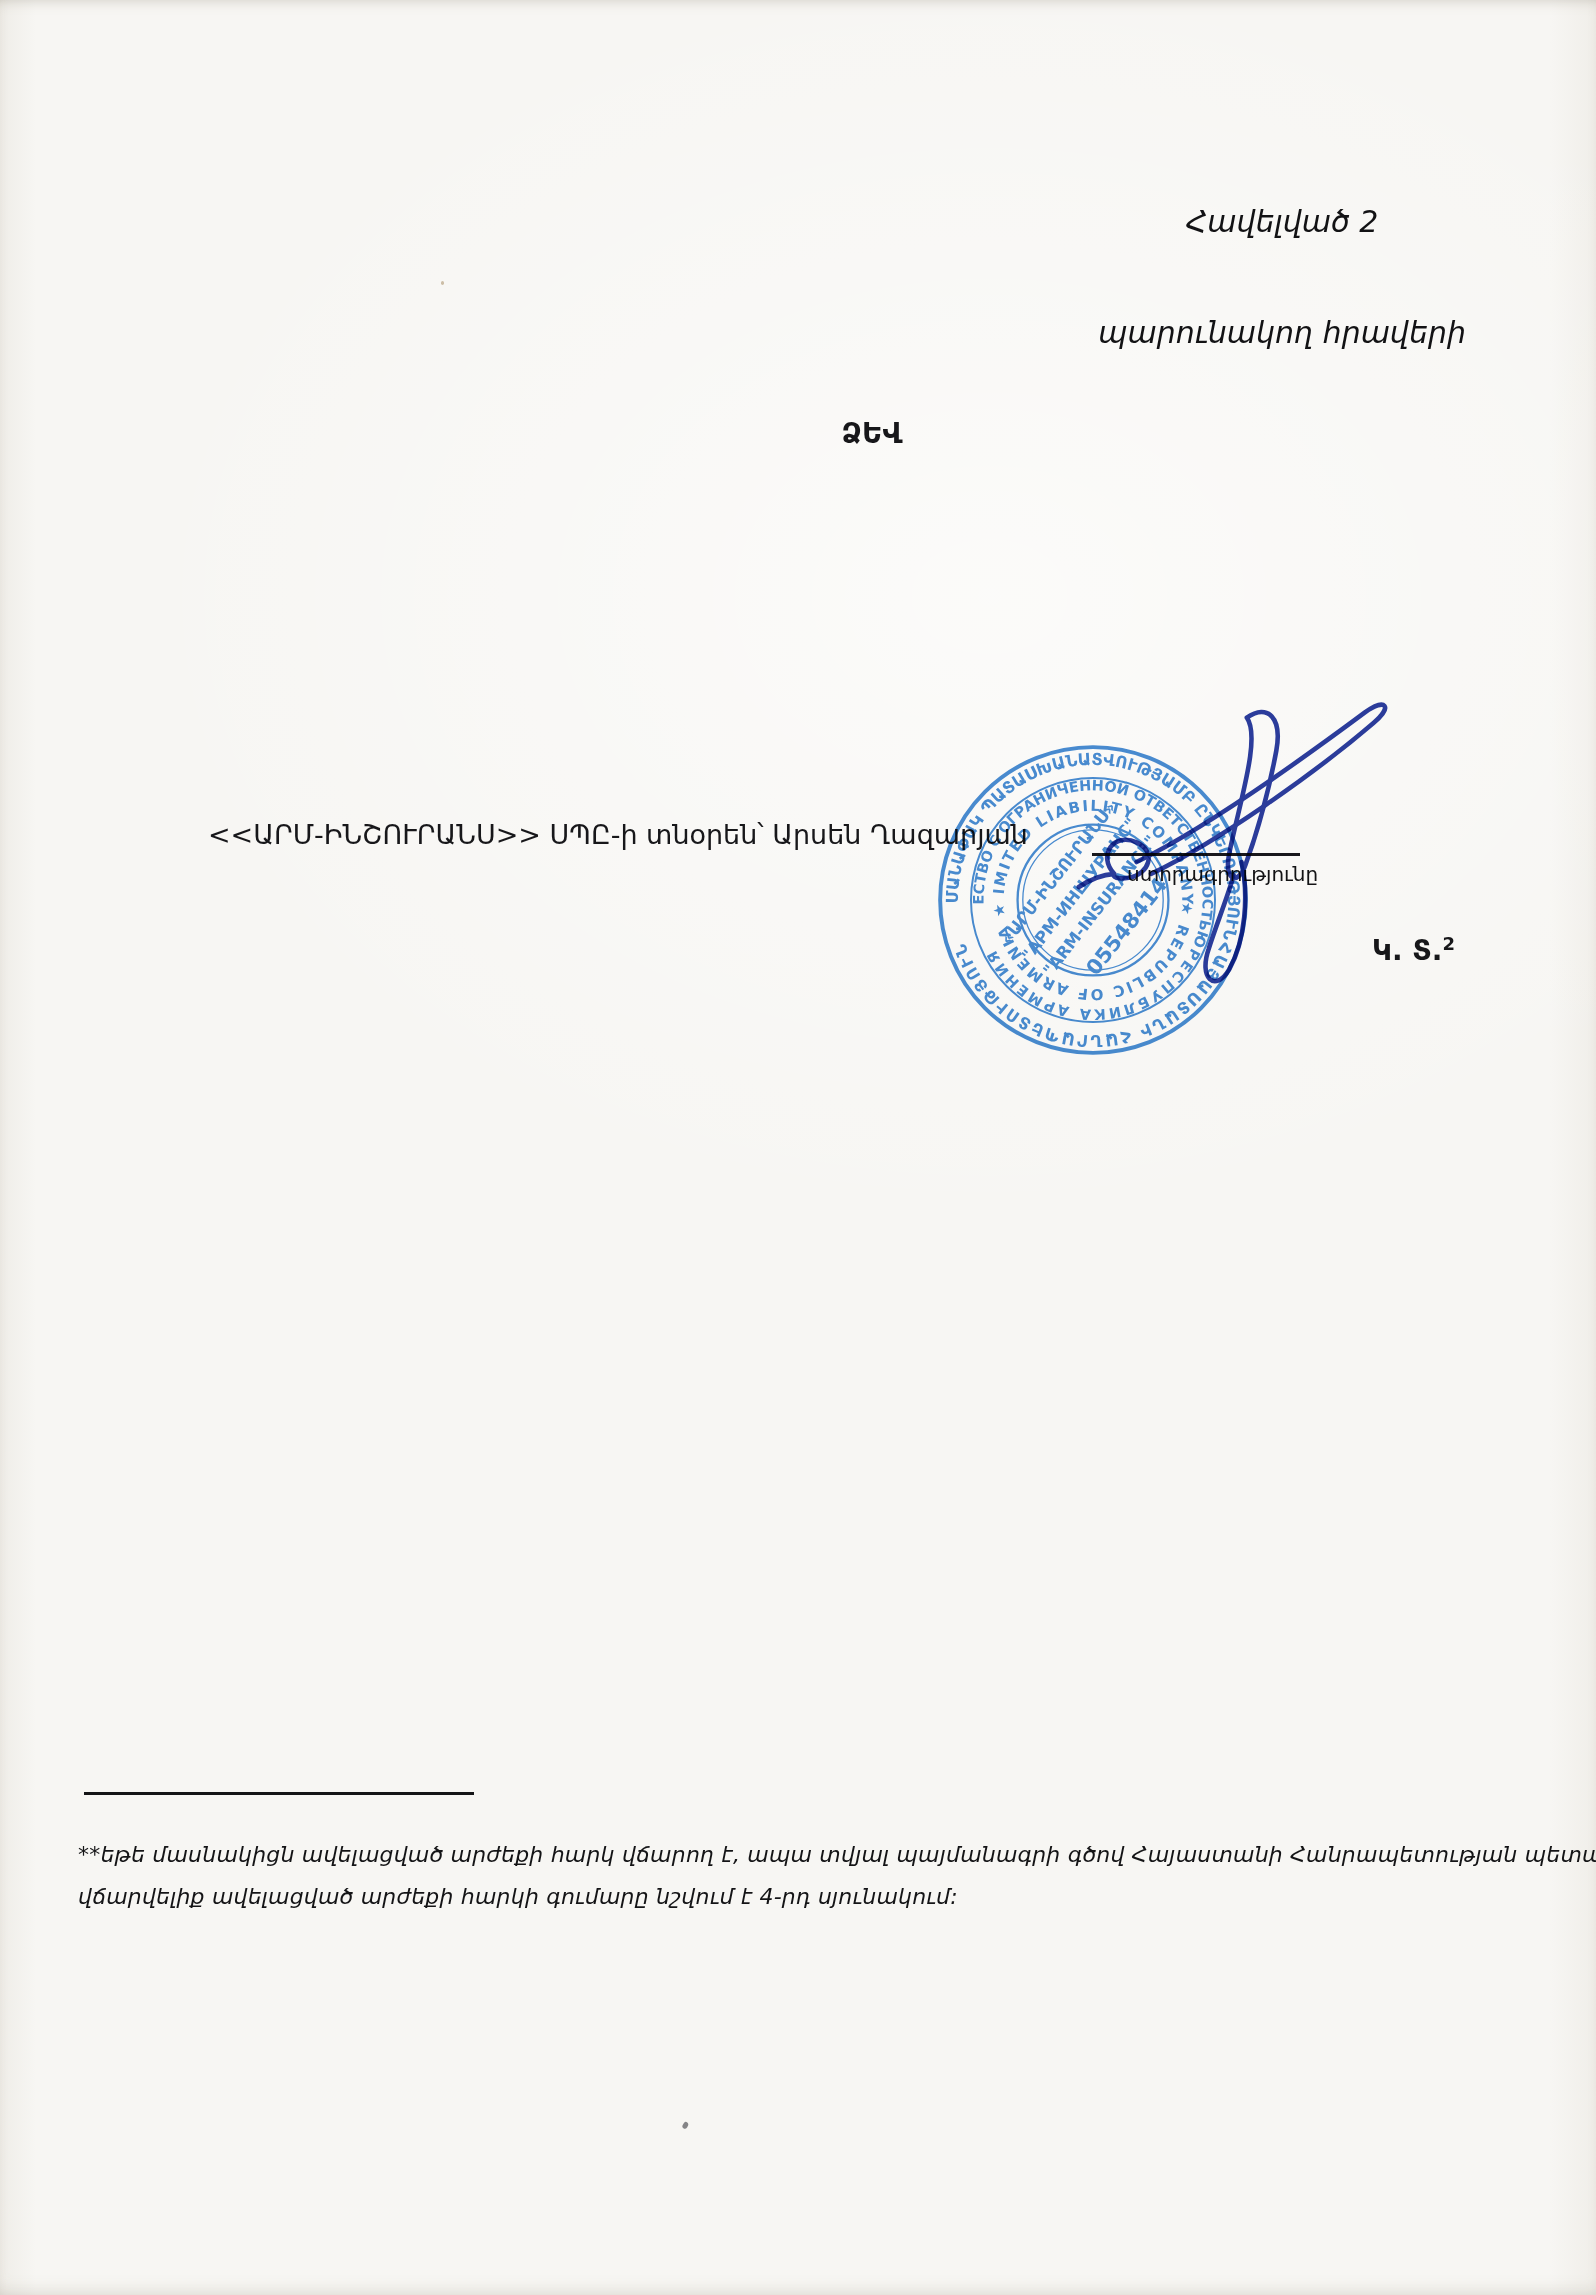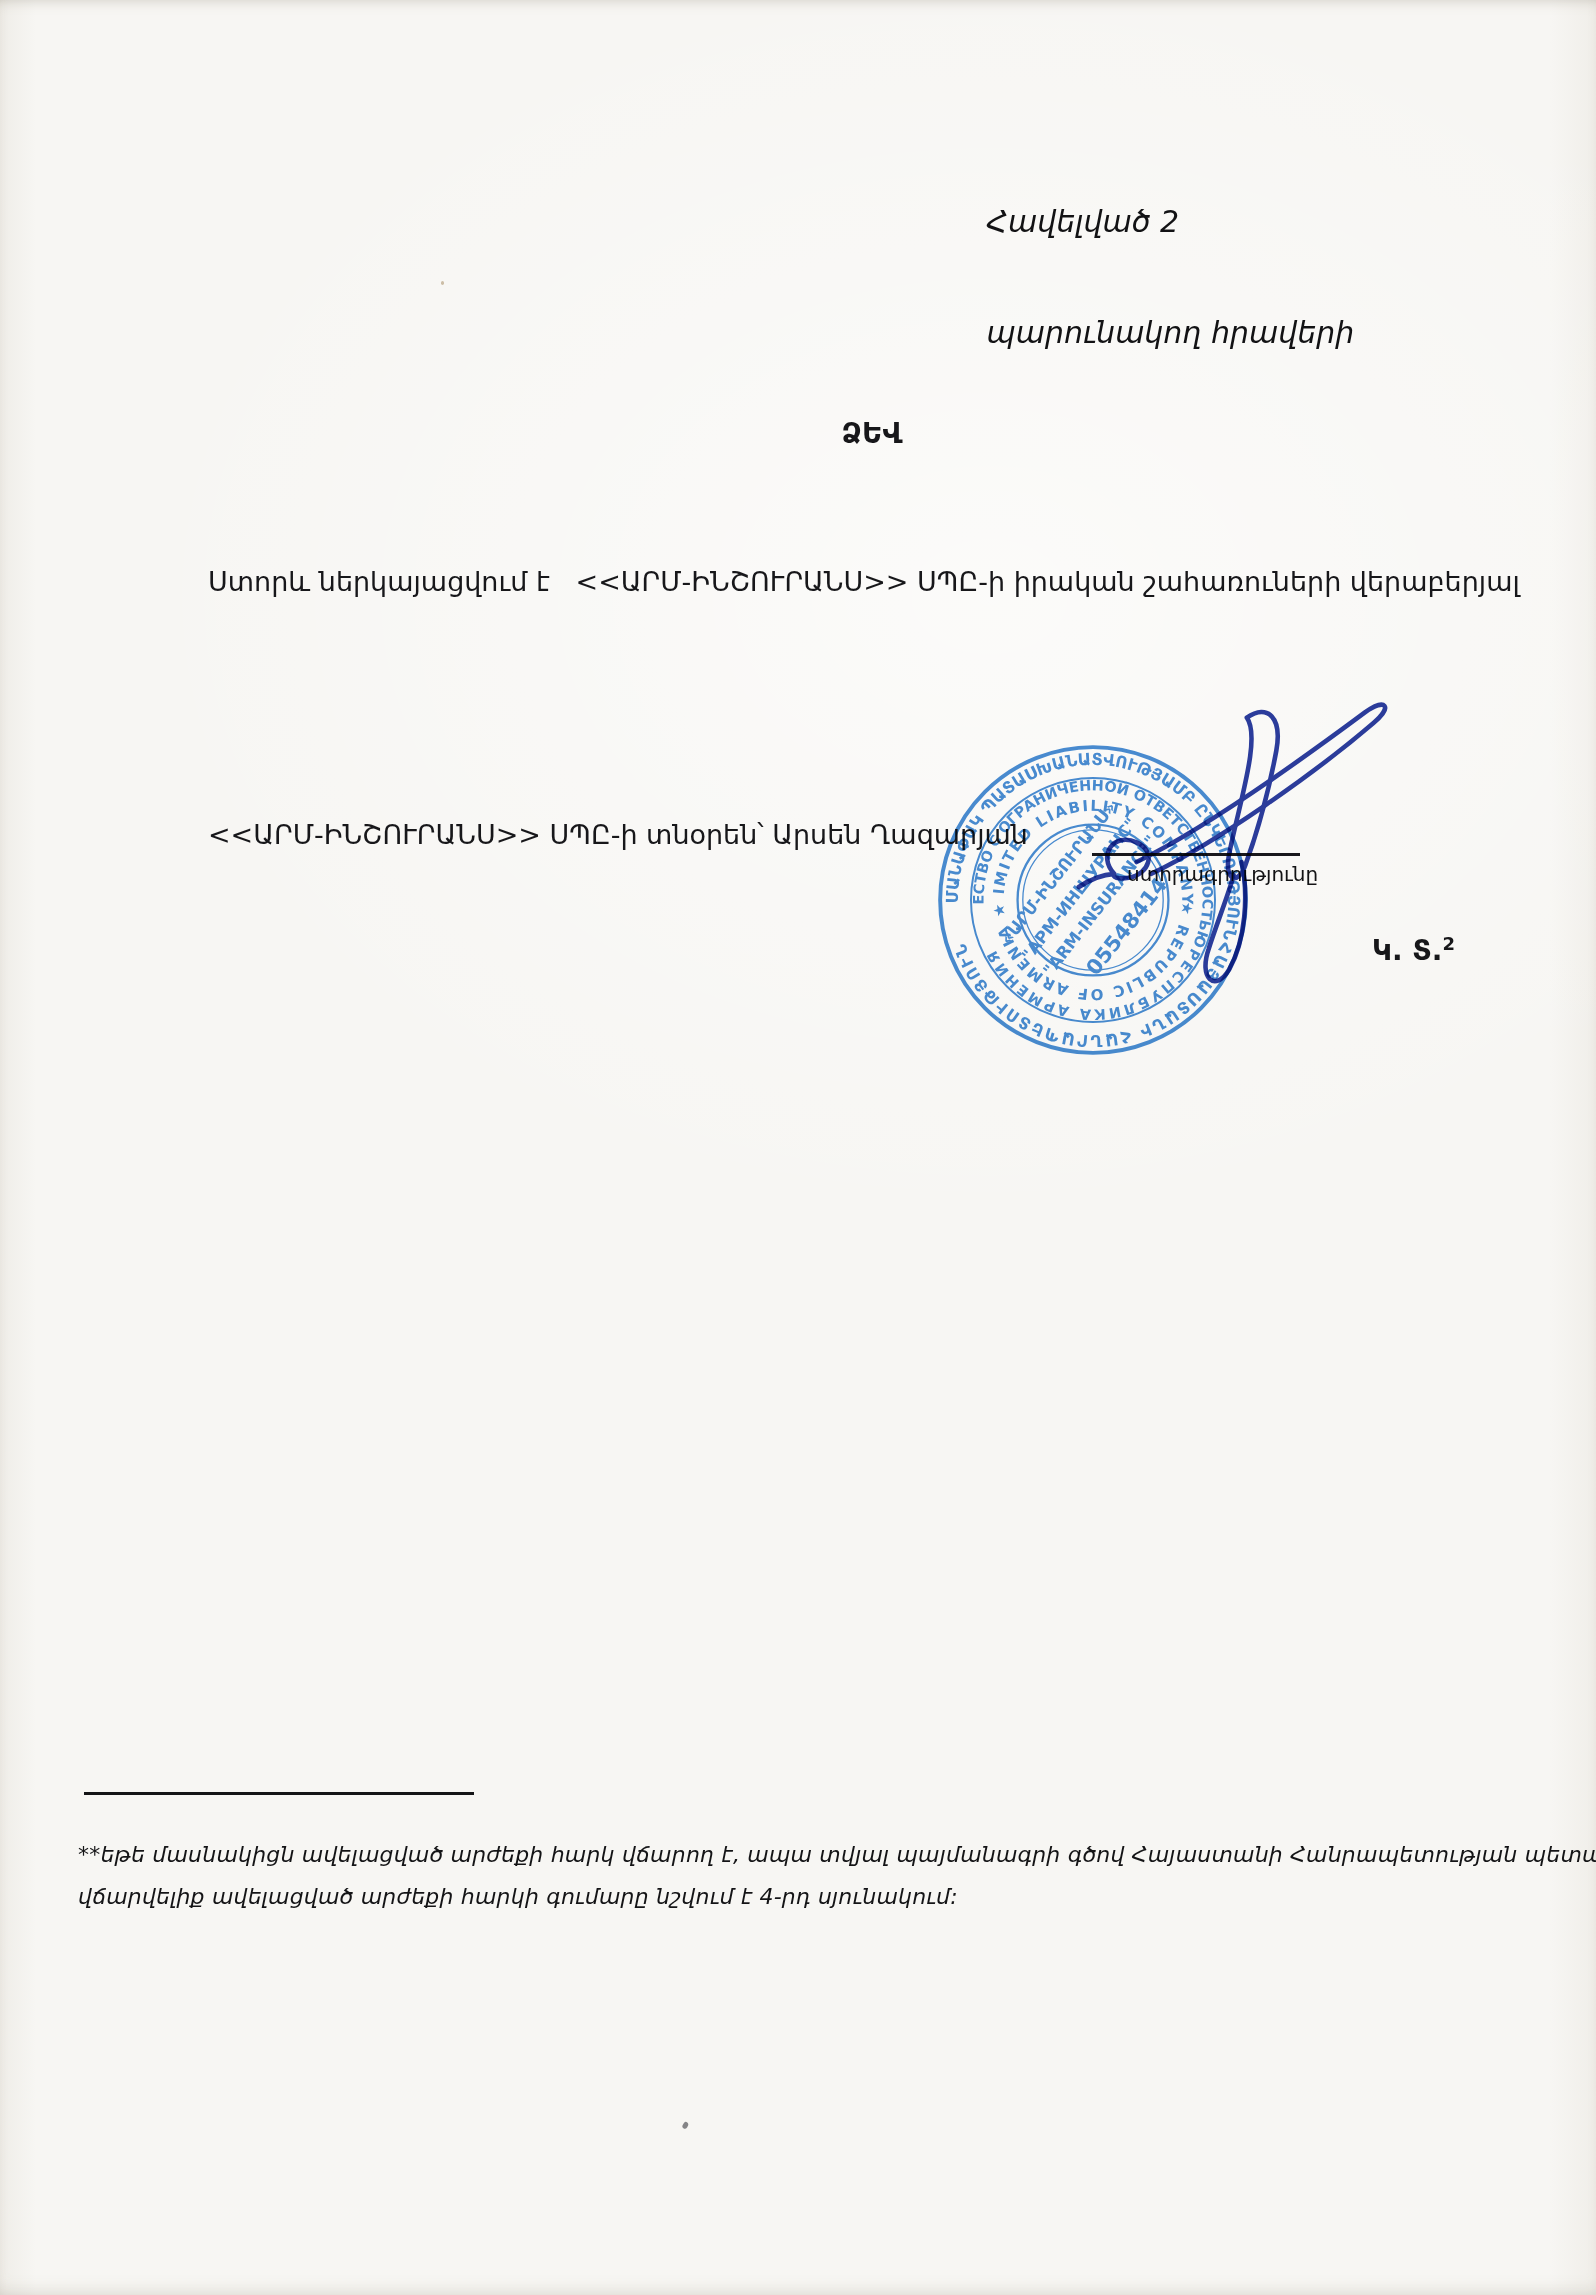--- a/index.html
+++ b/index.html
@@ -12,21 +12,21 @@
     background:
       radial-gradient(1248px 920px at 62% 26%, rgba(255,255,255,.55), rgba(255,255,255,0) 70%),
       linear-gradient(90deg,#efede8 0px,#f7f6f3 36px,#f7f6f3 1550px,#f0eee9 1596px),
       #f7f6f3;
     overflow:hidden;
     box-shadow:inset 0 9.2px 16px -12px rgba(120,110,90,.45), inset 0 -12px 20px -14.5px rgba(120,110,90,.35);
   }
   .abs{position:absolute;white-space:pre;}
   .hdr{
     top:129px;right:18.4px;width:591px;
-    text-align:left;font-style:italic;font-size:30px;line-height:37px;
+    text-align:center;font-style:italic;font-size:30px;line-height:37px;
     color:#121214;font-weight:500;
   }
   .doc-title{top:417px;left:780px;width:184px;text-align:center;font-size:28px;font-weight:700;}
   .doc-subtitle{top:455px;left:497px;width:815px;text-align:center;font-size:27px;font-weight:600;letter-spacing:0.3px;}
   .para1{top:566px;left:208px;font-size:27px;}
   .para2{top:601px;left:219px;font-size:27px;}
   .url{top:636px;left:173px;font-size:26px;letter-spacing:-0.4px;font-weight:500;}
   .director{top:819px;left:208px;font-size:27px;z-index:1;}
   .sig-line{top:853px;left:1092px;width:208px;height:2.6px;background:#19181c;z-index:2;}
   .sig-caption{top:862px;left:1127px;width:171px;font-size:20px;color:#131315;z-index:2;}
@@ -46,21 +46,20 @@
 
 <div class="page">
 
   <div class="abs hdr">
     <div>Հավելված 2</div>
     <div>պարունակող հրավերի</div>
   </div>
 
   <div class="abs doc-title">ՁԵՎ</div>
 
-  <div class="abs para1">Ստորև ներկայացվում է   &lt;&lt;ԱՐՄ-ԻՆՇՈՒՐԱՆՍ&gt;&gt; ՍՊԸ-ի իրական շահառուների վերաբերյալ</div>
 
   <div class="abs director">&lt;&lt;ԱՐՄ-ԻՆՇՈՒՐԱՆՍ&gt;&gt; ՍՊԸ-ի տնօրեն՝ Արսեն Ղազարյան</div>
   <div class="abs sig-line"></div>
   <div class="abs sig-caption">ստորագրությունը</div>
   <div class="abs seal-note"><span>Կ. Տ.</span><sup>2</sup></div>
 
   <svg class="stamp-svg" viewBox="0 0 500 500">
     <defs>
       <path id="ringA" d="M 44,250 A 206,206 0 1 1 456,250 A 206,206 0 1 1 44,250"></path>
       <path id="ringB" d="M 83,250 A 167,167 0 1 1 417,250 A 167,167 0 1 1 83,250"></path>

